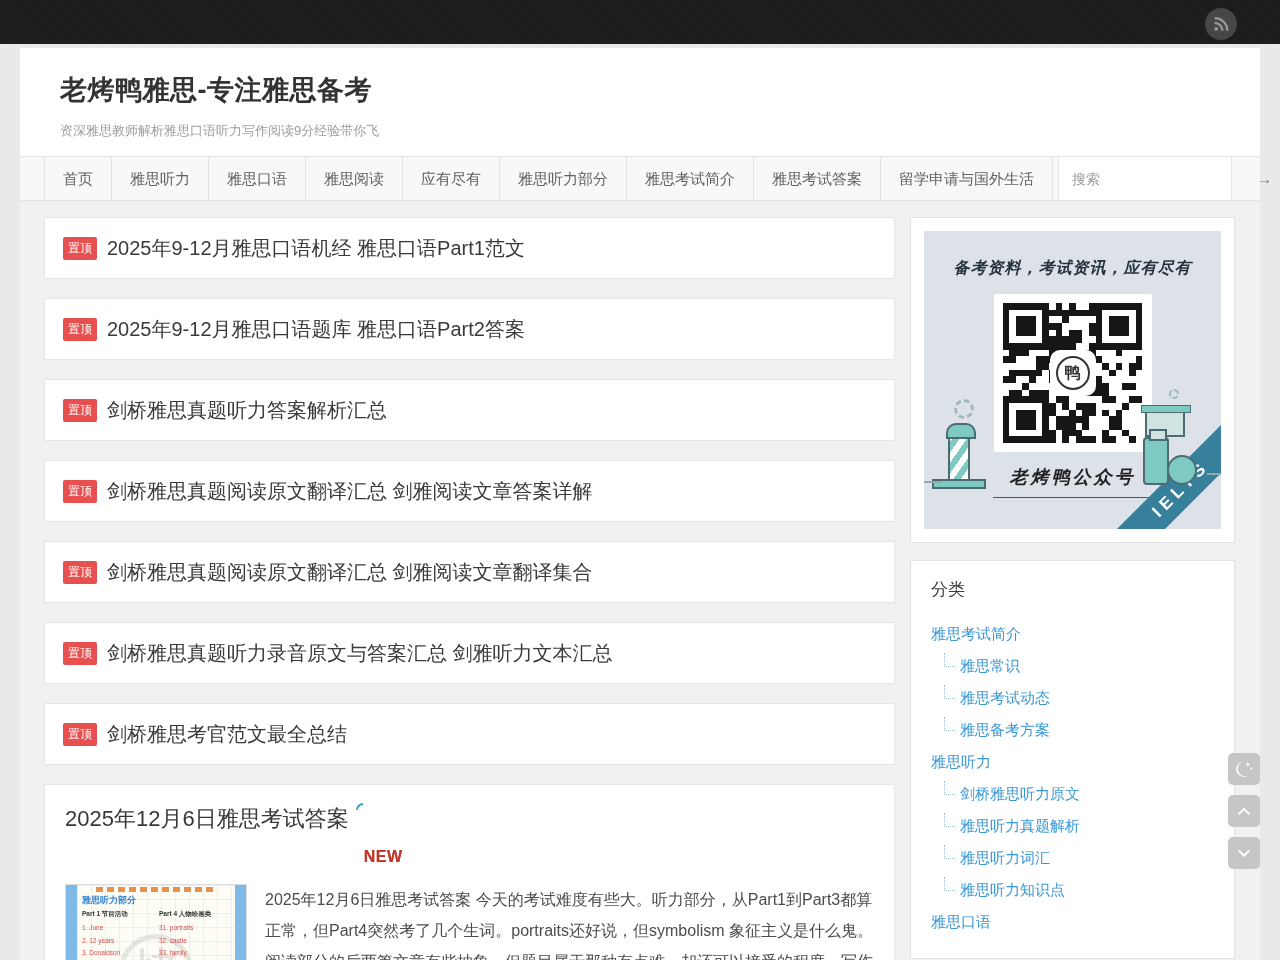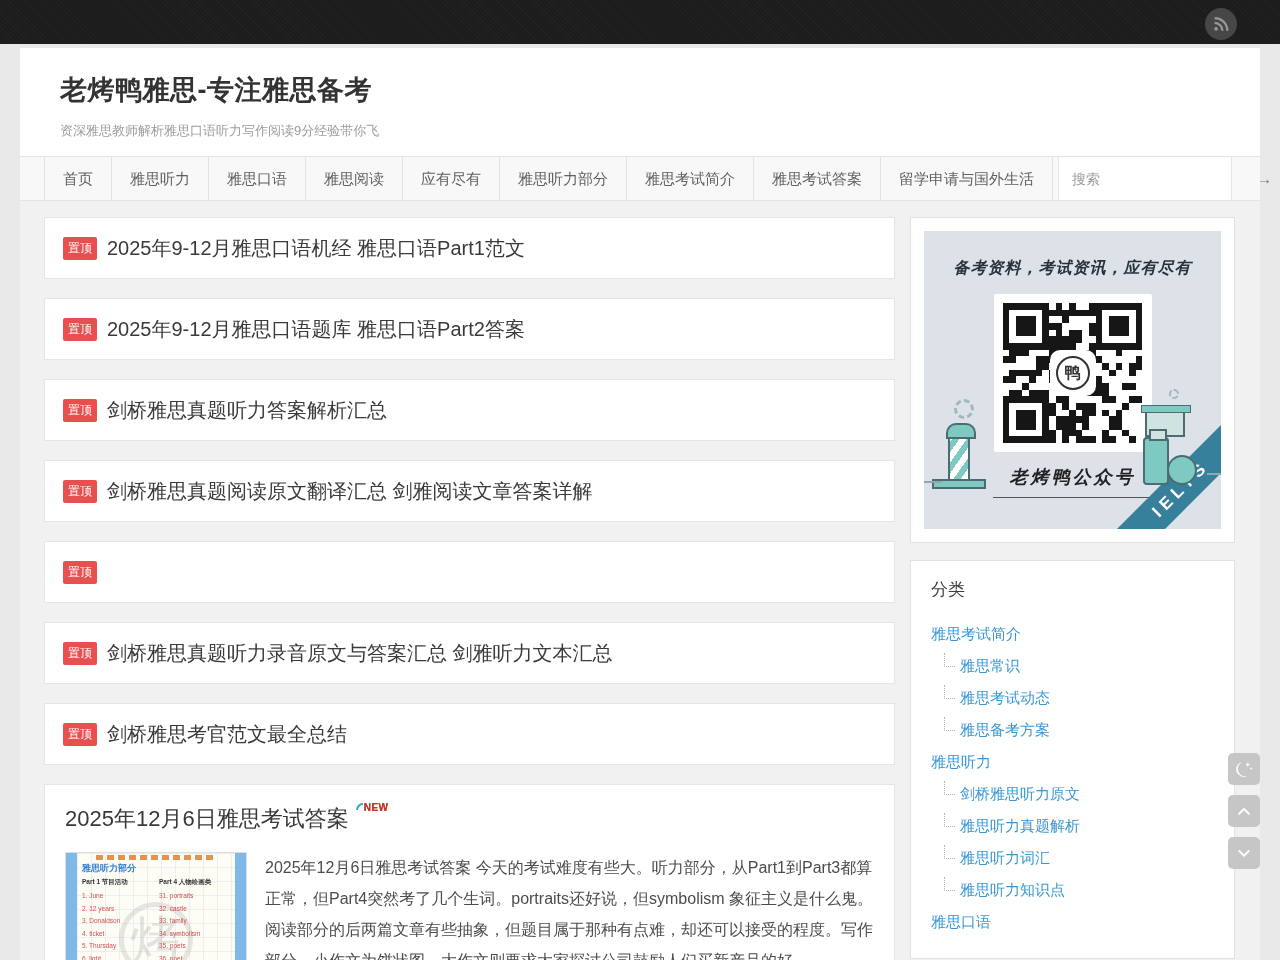--- a/index.html
+++ b/index.html
@@ -42,21 +42,21 @@
   .pin-badge { background:#e85050; color:#fff; font-size:12px; padding:3px 5px; border-radius:2px;
                margin-right:10px; flex:none; }
   .pinned-title { font-size:20px; color:#3a3a3a; text-decoration:none; }
 
   .post-card { background:#fff; border:1px solid #e5e5e5; padding:19px 20px; height:260px; }
   .post-title-row { display:flex; align-items:flex-start; }
   .post-title { font-size:22px; color:#383838; text-decoration:none; font-weight:normal; }
   .new-badge { margin-left:7px; margin-top:-2px; display:inline-flex; align-items:flex-start; }
   .new-arc { width:7px; height:7px; border-top:2px solid #2da8c8; border-left:2px solid #2da8c8;
              border-top-left-radius:7px; margin-right:1px; margin-top:1px; }
-  .new-text { color:#c03a2b; font-size:10px; font-weight:bold; letter-spacing:0.5px; text-shadow:0 0 0 #c03a2b; }
+  .new-text { color:#c03a2b; font-size:16px; font-weight:bold; letter-spacing:0.5px; text-shadow:0 0 0 #c03a2b;margin-top:46px; }
 
   .post-body { display:flex; margin-top:18px; }
   .post-thumb { width:182px; height:150px; flex:none; border:1px solid #ddd; background:#fff;
                 position:relative; display:flex; overflow:hidden; cursor:pointer; }
   .thumb-bar { width:11px; flex:none; background:#7fb9e8; }
   .thumb-sheet { flex:1; background:#fdfdf6; position:relative; padding:2px 5px;
                  background-image:linear-gradient(#eee 1px, transparent 1px),linear-gradient(90deg,#eee 1px, transparent 1px);
                  background-size:14px 14px; }
   .thumb-banner { height:5px; margin:0 14px 2px; background:repeating-linear-gradient(90deg,#e08030 0 7px, transparent 7px 11px); opacity:.85; }
   .thumb-title { color:#2f7fd0; font-size:9px; font-weight:bold; margin-bottom:3px; }
@@ -196,20 +196,21 @@
       <article class="pinned-card">
         <span class="pin-badge">置顶</span>
         <a href="#" class="pinned-title">剑桥雅思真题听力答案解析汇总</a>
       </article>
       <article class="pinned-card">
         <span class="pin-badge">置顶</span>
         <a href="#" class="pinned-title">剑桥雅思真题阅读原文翻译汇总 剑雅阅读文章答案详解</a>
       </article>
       <article class="pinned-card">
         <span class="pin-badge">置顶</span>
+        <a href="#" class="pinned-title">剑桥雅思真题阅读原文翻译汇总 剑雅阅读文章翻译集合</a>
       </article>
       <article class="pinned-card">
         <span class="pin-badge">置顶</span>
         <a href="#" class="pinned-title">剑桥雅思真题听力录音原文与答案汇总 剑雅听力文本汇总</a>
       </article>
       <article class="pinned-card">
         <span class="pin-badge">置顶</span>
         <a href="#" class="pinned-title">剑桥雅思考官范文最全总结</a>
       </article>
 

